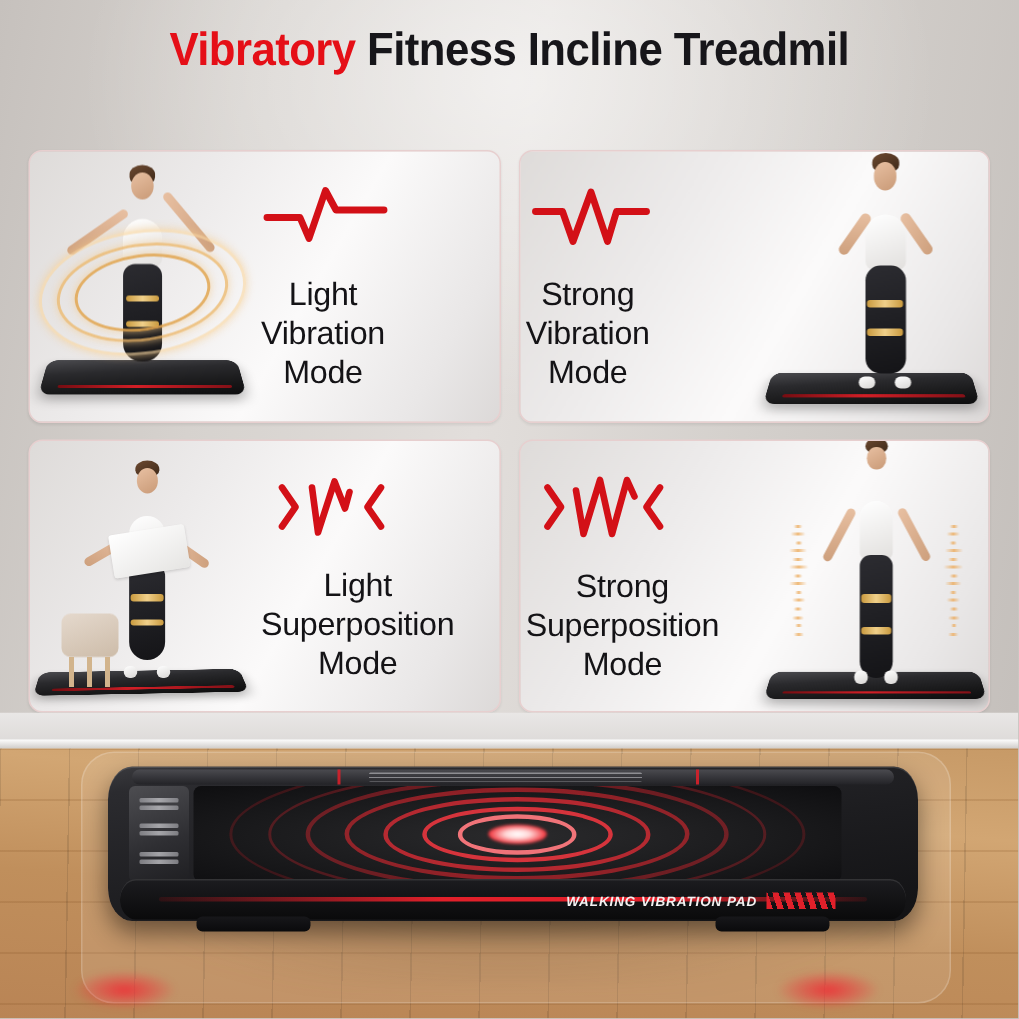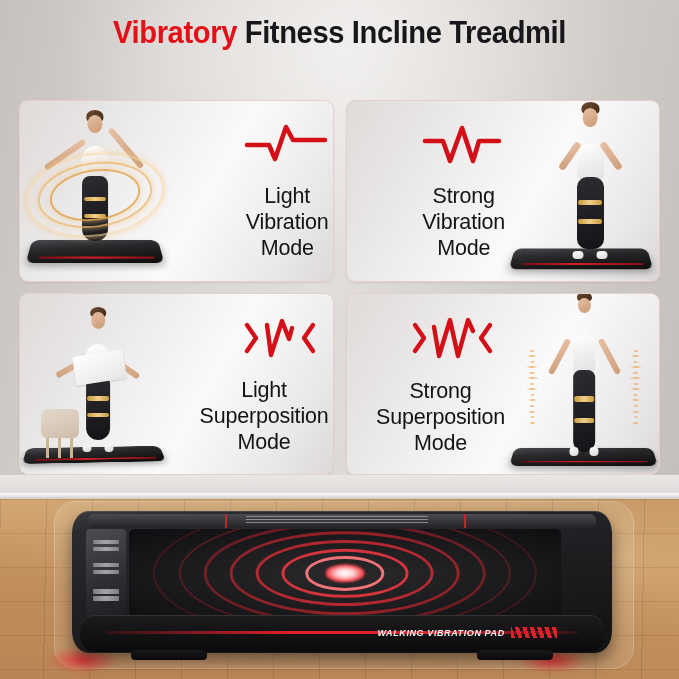--- a/index.html
+++ b/index.html
@@ -41,21 +41,21 @@
     position:relative;overflow:hidden;border-radius:9px;
     border:1px solid #e7cfcf;
     background:linear-gradient(120deg,#dedbd9 0%,#eceaea 30%,#fbfafa 58%,#e9e7e7 85%,#dcd9d8 100%);
     box-shadow:0 1px 2px rgba(0,0,0,.08);
     display:flex;align-items:center;
   }
   .card.rev{flex-direction:row-reverse;}
   .card-media{position:relative;width:48%;height:100%;flex:0 0 auto;}
   .card-text{
     flex:1 1 auto;display:flex;flex-direction:column;
-    align-items:flex-end;justify-content:center;gap:12px;
+    align-items:flex-start;justify-content:center;gap:12px;
     padding:0 4px 2px 4px;
   }
   .wave{display:block;}
   .mode-label{
     font-size:21.5px;line-height:26px;color:#141316;text-align:center;
     font-weight:400;letter-spacing:-.2px;
   }
 
   
   .pad{
@@ -167,21 +167,21 @@
       repeating-linear-gradient(180deg,
         rgba(120,70,25,.16) 0 1px, rgba(0,0,0,0) 1px 34px),
       linear-gradient(185deg,#c79a67 0%,#d2a673 26%,#c08f5c 58%,#b98455 100%);
   }
   .shadowfloor{
     position:absolute;left:8%;top:34px;width:84%;height:150px;
     background:radial-gradient(ellipse at 50% 55%, rgba(90,60,35,.30), rgba(90,60,35,0) 68%);
     filter:blur(5px);
   }
   .tread{
-    position:absolute;left:72px;top:36px;width:540px;height:142px;
+    position:absolute;left:72px;top:36px;width:540px;height:103px;
   }
   .tread-body{
     position:absolute;left:0;top:0;width:100%;height:100%;
     background:linear-gradient(172deg,#3a3a3e 0%,#2b2b2f 10%,#1d1d20 55%,#121214 100%);
     border-radius:16px/22px;
     box-shadow:0 8px 16px rgba(0,0,0,.45), inset 0 1px 0 rgba(255,255,255,.12);
   }
   .tread-belt{
     position:absolute;left:10.5%;top:13%;width:80%;height:62%;
     background:radial-gradient(ellipse at 50% 52%, #2a2a2c 0%, #1b1b1d 55%, #0e0e10 100%);

